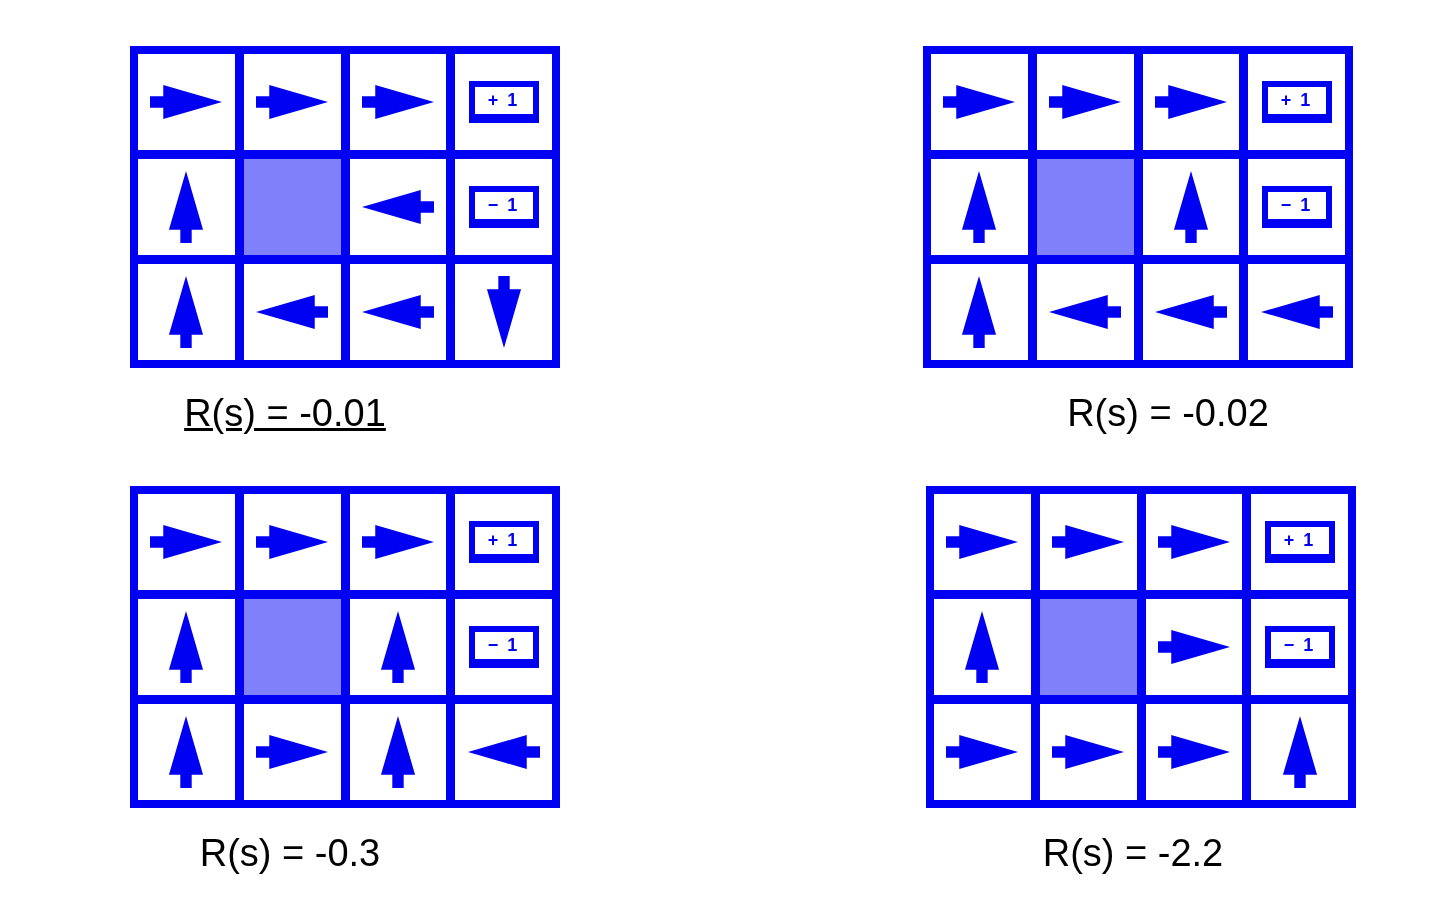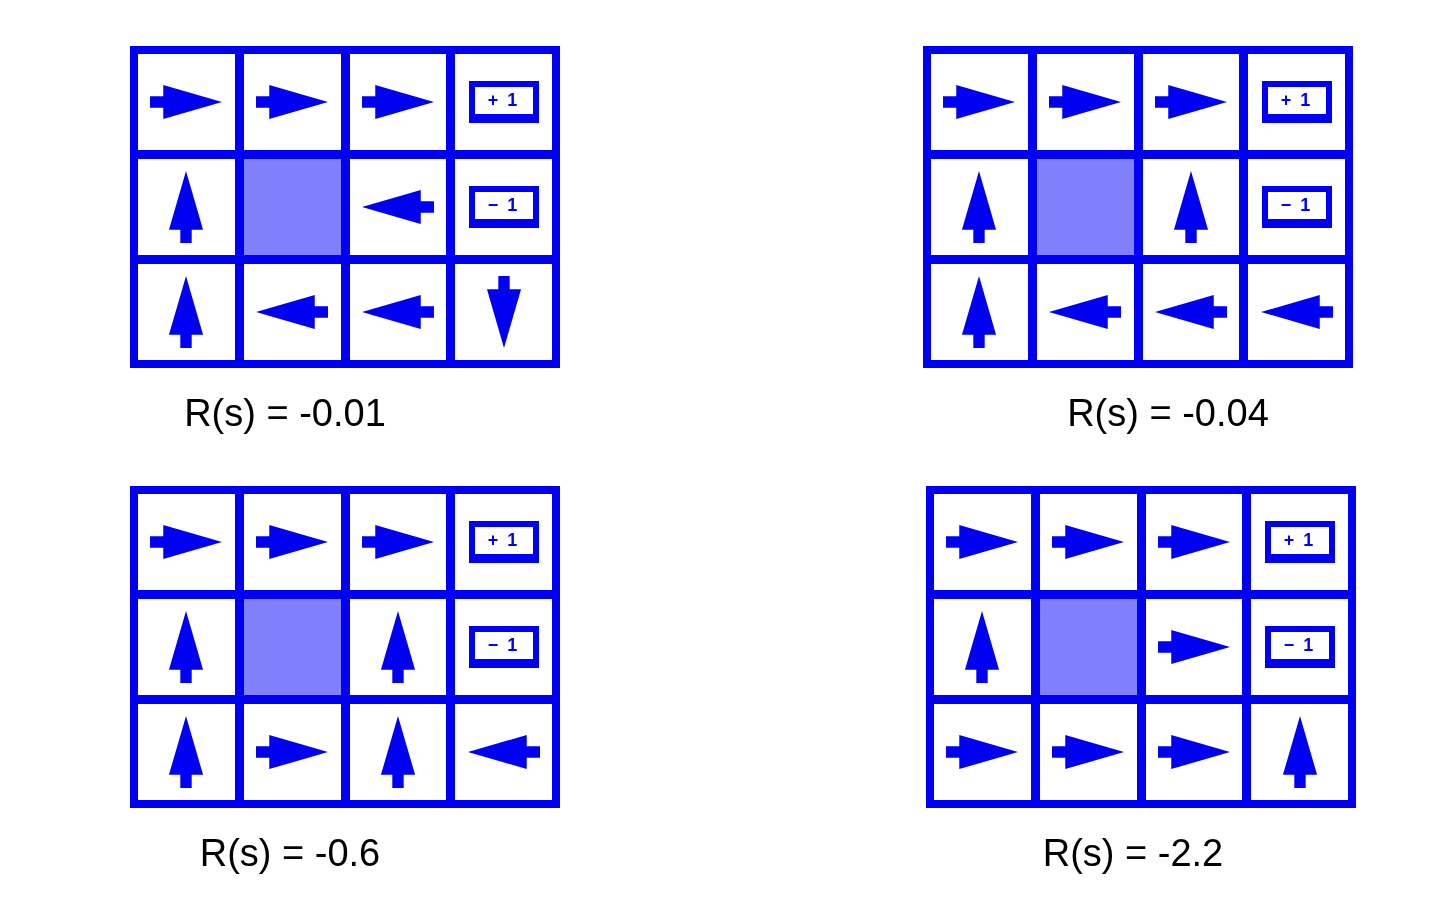--- a/index.html
+++ b/index.html
@@ -61,21 +61,21 @@
     letter-spacing: 2px;
     white-space: nowrap;
   }
 
   .reward-label {
     margin-top: 24px;
     text-align: center;
     font-size: 38px;
     color: #000000;
   }
-  .p0 .reward-label { transform: translateX(-60px); }
+  .p0 .reward-label { transform: translateX(-60px); text-decoration: underline; }
   .p1 .reward-label { transform: translateX(30px); }
   .p2 .reward-label { transform: translateX(-55px); }
   .p3 .reward-label { transform: translateX(-8px); }
 </style>
 </head>
 <body>
 
 <div class="canvas">
 
   <section class="panel p0">
@@ -184,21 +184,21 @@
           <svg class="arrow left" viewBox="0 0 76 40" width="72" height="38" aria-hidden="true">
     <polygon points="0,14 14,14 14,2 76,20 14,38 14,26 0,26"></polygon>
   </svg>
         </div>
         <div class="cell">
           <svg class="arrow left" viewBox="0 0 76 40" width="72" height="38" aria-hidden="true">
     <polygon points="0,14 14,14 14,2 76,20 14,38 14,26 0,26"></polygon>
   </svg>
         </div>
       </div>
-    <div class="reward-label">R(s) = -0.04</div>
+    <div class="reward-label">R(s) = -0.02</div>
   </section>
 
   <section class="panel p2">
     <div class="grid">
         <div class="cell">
           <svg class="arrow right" viewBox="0 0 76 40" width="72" height="38" aria-hidden="true">
     <polygon points="0,14 14,14 14,2 76,20 14,38 14,26 0,26"></polygon>
   </svg>
         </div>
         <div class="cell">
@@ -242,21 +242,21 @@
           <svg class="arrow up" viewBox="0 0 76 40" width="72" height="38" aria-hidden="true">
     <polygon points="0,14 14,14 14,2 76,20 14,38 14,26 0,26"></polygon>
   </svg>
         </div>
         <div class="cell">
           <svg class="arrow left" viewBox="0 0 76 40" width="72" height="38" aria-hidden="true">
     <polygon points="0,14 14,14 14,2 76,20 14,38 14,26 0,26"></polygon>
   </svg>
         </div>
       </div>
-    <div class="reward-label">R(s) = -0.6</div>
+    <div class="reward-label">R(s) = -0.3</div>
   </section>
 
   <section class="panel p3">
     <div class="grid">
         <div class="cell">
           <svg class="arrow right" viewBox="0 0 76 40" width="72" height="38" aria-hidden="true">
     <polygon points="0,14 14,14 14,2 76,20 14,38 14,26 0,26"></polygon>
   </svg>
         </div>
         <div class="cell">

